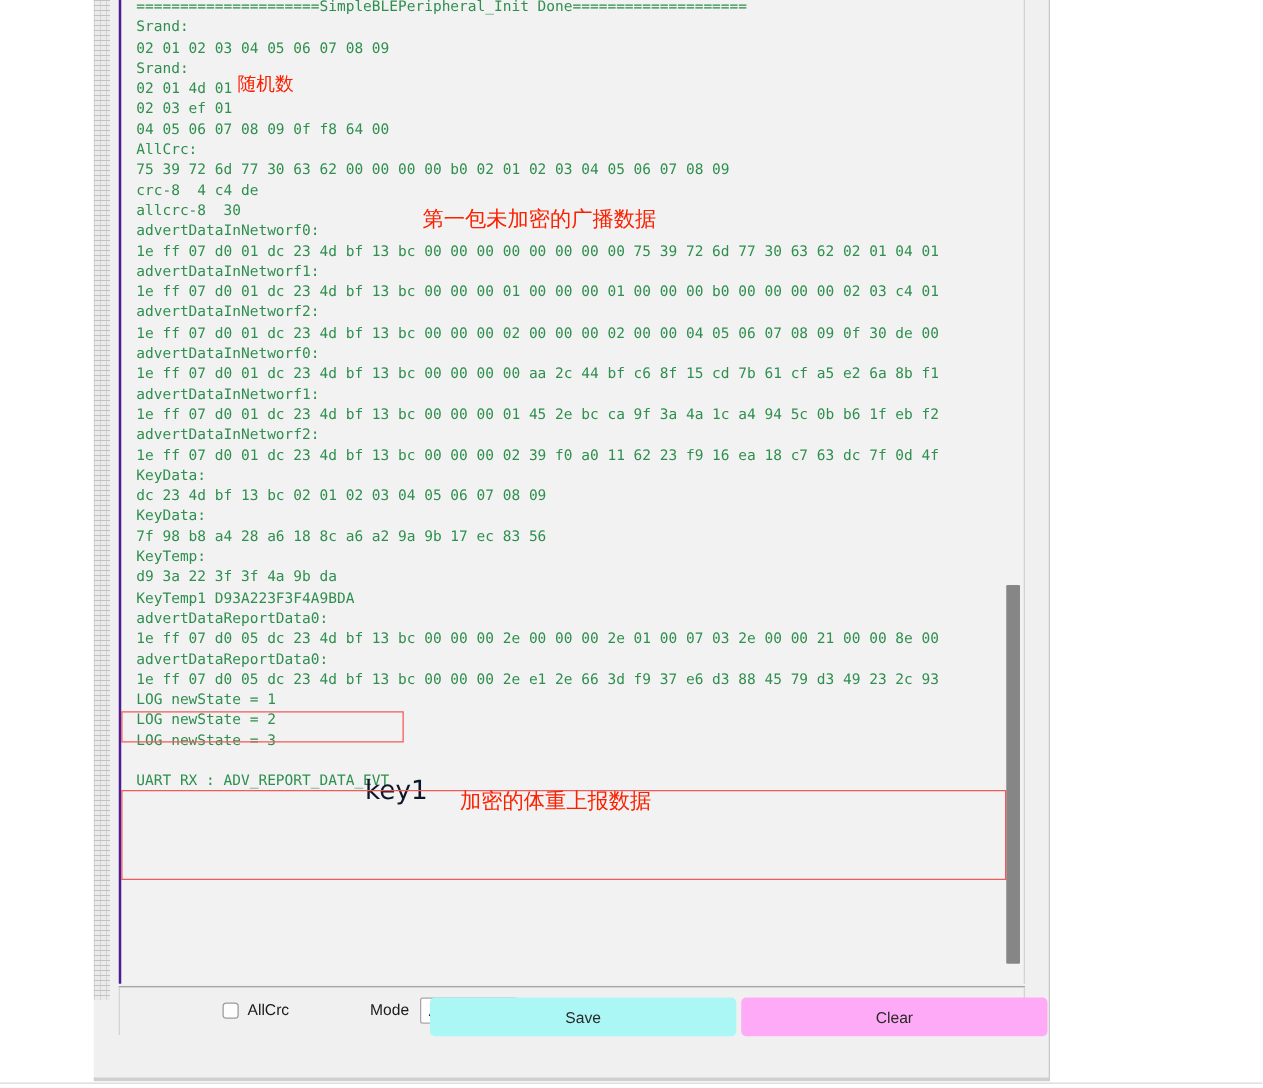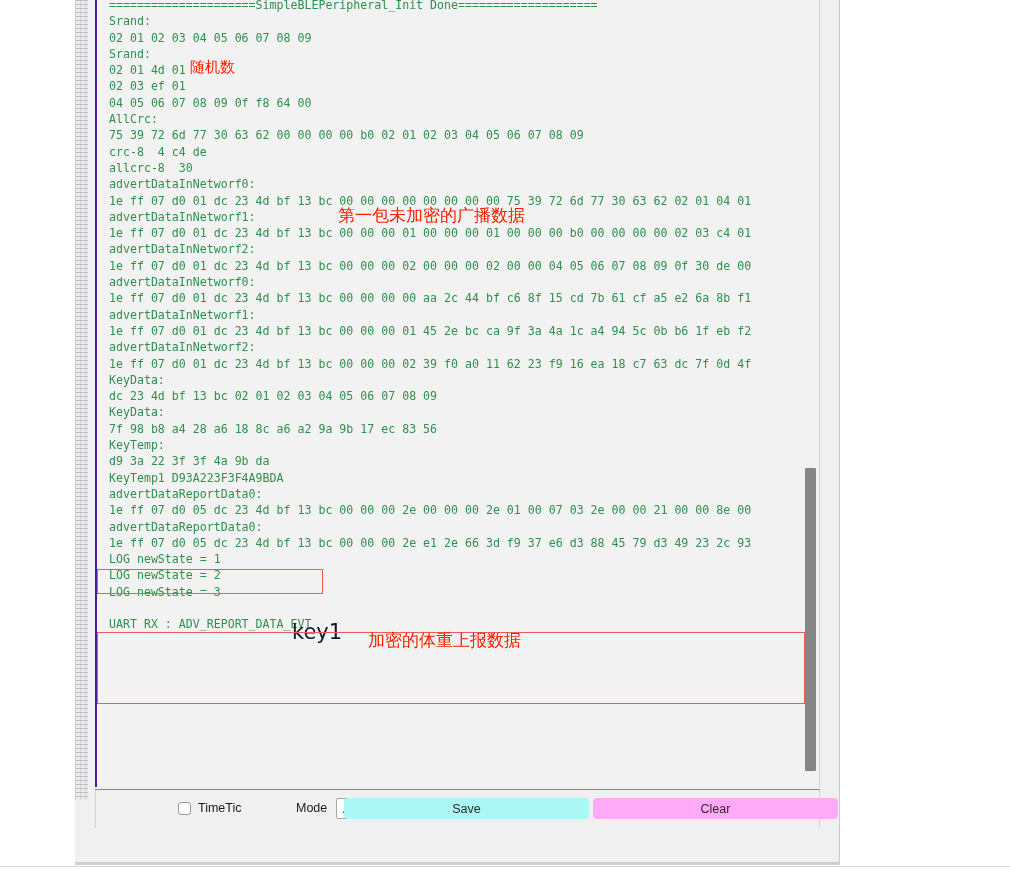--- a/index.html
+++ b/index.html
@@ -170,21 +170,21 @@
     height: 0;
     border-left: 3.5px solid transparent;
     border-right: 3.5px solid transparent;
     border-top: 4.5px solid #3b3b3b;
     margin-right: 8px;
   }
 
   .btn {
     position: absolute;
     top: 8px;
-    height: 21px;
+    height: 31px;
     border: none;
     border-radius: 4px;
     font-size: 12.5px;
     color: #2b2b2b;
     font-family: "Liberation Sans", sans-serif;
     display: flex;
     align-items: center;
     justify-content: center;
     cursor: pointer;
     padding: 4px;
@@ -249,21 +249,21 @@
   }
   .annot-box {
     position: absolute;
     border: 1.4px solid #ef5a5a;
     box-sizing: border-box;
     pointer-events: none;
     background: transparent;
   }
 
   .an-srand   { left: 190px; top: 17px;   font-size: 15px; margin-top: 41px; }
-  .an-plain   { left: 338px; top: 164px; font-size: 17px; margin-top: 40px; }
+  .an-plain   { left: 338px; top: 164px; font-size: 17px; }
   .an-enc     { left: 357px; top: 321px; font-size: 17px; }
   .an-key1    { left: 292px; top: 586px; font-size: 21px; color: #0f172a; margin-top: 34px; }
   .an-weight  { left: 368px; top: 629px; font-size: 17px; }
 
   .box-key1   { left: 97px;  top: 569px; width: 226px; height: 25px; }
   .box-weight { left: 97px;  top: 632px; width: 708px; height: 72px; }
 </style>
 </head>
 <body>
 
@@ -318,21 +318,21 @@
       <div class="scroll-track">
         <div class="scroll-thumb"></div>
       </div>
     </div>
 
     <div class="toolbar-sep"></div>
     <div class="toolbar">
 
       <div class="cb-wrap">
         <div class="checkbox"></div>
-        <span class="cb-label">TimeTic</span>
+        <span class="cb-label">AllCrc</span>
       </div>
 
       <span class="mode-label">Mode</span>
 
       <div class="mode-select">
         <span class="mode-value">ASCII</span>
         <span class="caret"></span>
       </div>
 
       <button class="btn btn-save">Save</button>

